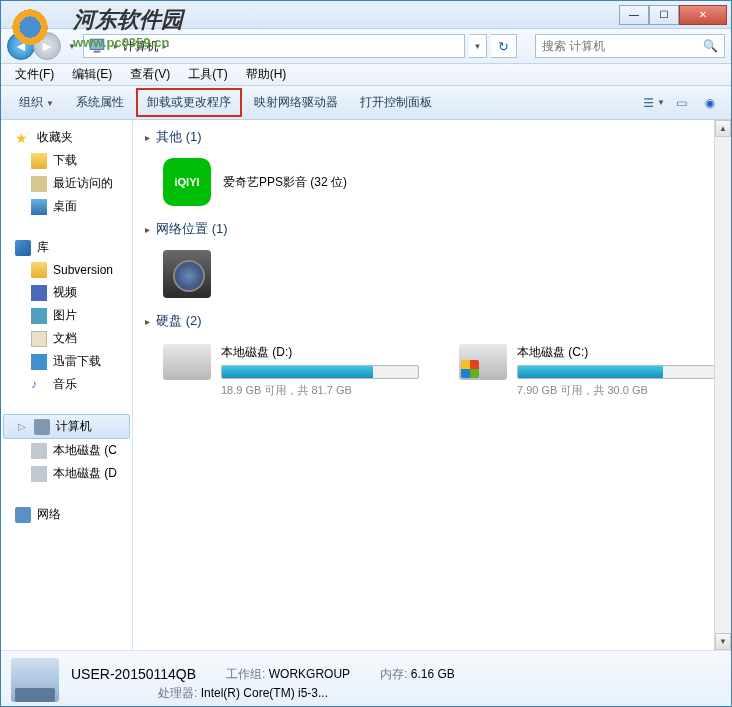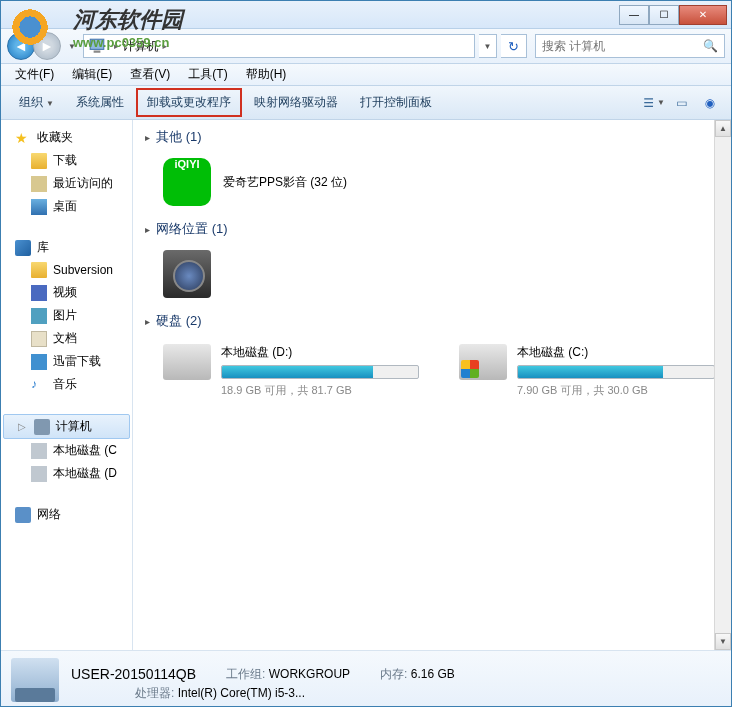--- a/index.html
+++ b/index.html
@@ -20,21 +20,21 @@
 
 .navbar { height: 35px; background: linear-gradient(to bottom, #f5f9fd, #e8f1fb); display: flex; align-items: center; padding: 3px 6px; gap: 4px; border-bottom: 1px solid #c0d4e8; }
 .nav-arrows { display: flex; }
 .nav-arrow { width: 28px; height: 28px; border-radius: 50%; background: radial-gradient(circle, #5fb3e8 30%, #3990d0 70%); border: 1px solid #2a70a8; display: flex; align-items: center; justify-content: center; color: #fff; font-size: 14px; }
 .nav-arrow.fwd { background: radial-gradient(circle, #d0d8e0 30%, #b8c4d0 70%); border-color: #a0acb8; margin-left: -2px; }
 .nav-dropdown { width: 14px; height: 22px; display: flex; align-items: center; justify-content: center; font-size: 8px; color: #555; }
 .breadcrumb { flex: 1; height: 24px; border: 1px solid #a8c0d8; background: #fff; display: flex; align-items: center; padding: 0 4px; font-size: 12px; }
 .bc-icon { width: 18px; height: 18px; margin-right: 4px; }
 .bc-sep { margin: 0 4px; color: #666; font-size: 9px; }
 .bc-refresh { width: 26px; height: 24px; border: 1px solid #a8c0d8; border-left: none; background: #fff; display: flex; align-items: center; justify-content: center; color: #2060c0; font-size: 13px; }
-.searchbox { width: 190px; height: 24px; border: 1px solid #a8c0d8; background: #fff; display: flex; align-items: center; padding: 8px 6px; margin-left: 4px; }
+.searchbox { width: 190px; height: 24px; border: 1px solid #a8c0d8; background: #fff; display: flex; align-items: center; padding: 8px 6px; margin-left: 14px; }
 .searchbox input { border: none; outline: none; flex: 1; font-size: 12px; color: #888; }
 .search-icon { font-size: 12px; color: #3070c0; }
 
 .menubar { height: 22px; background: linear-gradient(to bottom, #f5f9fd, #e8f1fb); display: flex; align-items: center; padding: 0 6px; gap: 2px; font-size: 12px; border-bottom: 1px solid #c0d4e8; }
 .menubar span { padding: 2px 8px; }
 
 .toolbar { height: 34px; background: linear-gradient(to bottom, #f0f6fc, #dae8f6); display: flex; align-items: center; padding: 0 8px; gap: 2px; font-size: 12px; border-bottom: 1px solid #c0d4e8; }
 .tool-item { padding: 5px 10px; color: #1a3a5a; }
 .tool-item.hl { border: 2px solid #d03020; padding: 4px 9px; }
 .tool-dd { font-size: 8px; margin-left: 3px; color: #555; }
@@ -54,21 +54,21 @@
 .comp-icon { background: #8098b0; border-radius: 2px; }
 .net-icon { background: #5a90c8; border-radius: 2px; }
 .folder-ico { background: linear-gradient(to bottom, #f8d870, #e8b030); border-radius: 1px; }
 .tri { font-size: 10px; color: #888; margin-right: 2px; }
 
 .content { flex: 1; background: #fff; padding: 8px 12px; overflow-y: auto; position: relative; }
 .section-head { display: flex; align-items: center; font-size: 13px; color: #1a3a6a; margin-bottom: 8px; gap: 4px; }
 .section-head .tri { color: #555; }
 .item-row { display: flex; align-items: center; gap: 12px; padding: 4px 8px 14px 18px; }
 .item-icon-lg { width: 48px; height: 48px; flex-shrink: 0; border-radius: 10px; }
-.iqiyi { background: #00be06; display: flex; justify-content: center; color: #fff; font-size: 11px; font-weight: bold; }
+.iqiyi { background: #00be06; display: flex; align-items: center; justify-content: center; color: #fff; font-size: 11px; font-weight: bold; }
 .camera { background: linear-gradient(to bottom, #6a6a6a, #2a2a2a); border-radius: 4px; position: relative; }
 .camera::after { content: ""; position: absolute; top: 10px; left: 10px; width: 28px; height: 28px; border-radius: 50%; background: radial-gradient(circle, #6a8ac0, #2a3a5a); border: 2px solid #888; }
 .item-info { display: flex; flex-direction: column; gap: 1px; font-size: 12px; }
 .item-info .sub { color: #888; font-size: 11px; }
 
 .drive-row { display: flex; gap: 40px; padding: 6px 8px 12px 18px; }
 .drive { display: flex; gap: 10px; }
 .drive-ico { width: 48px; height: 36px; background: linear-gradient(to bottom, #e8e8e8, #b8b8b8); border-radius: 3px; flex-shrink: 0; position: relative; }
 .drive-ico.win::after { content: ""; position: absolute; bottom: 2px; left: 2px; width: 18px; height: 18px; background: conic-gradient(#e84020 0 90deg, #60b020 90deg 180deg, #2080d0 180deg 270deg, #f8c020 270deg 360deg); border-radius: 2px; }
 .drive-info { display: flex; flex-direction: column; gap: 4px; font-size: 12px; }
@@ -283,19 +283,19 @@
   </div>
 
   <div class="details-pane">
     <div class="dp-icon"></div>
     <div class="dp-info">
       <div class="dp-props">
         <span class="dp-name">USER-20150114QB</span>
         <span><span class="dp-label">工作组:</span> <span>WORKGROUP</span></span>
         <span><span class="dp-label">内存:</span> <span>6.16 GB</span></span>
       </div>
-      <div class="dp-props" style="margin-left:64px;">
+      <div class="dp-props" style="margin-left:87px;">
         <span><span class="dp-label">处理器:</span> <span>Intel(R) Core(TM) i5-3...</span></span>
       </div>
     </div>
   </div>
 
 </div>
 
 </body></html>

